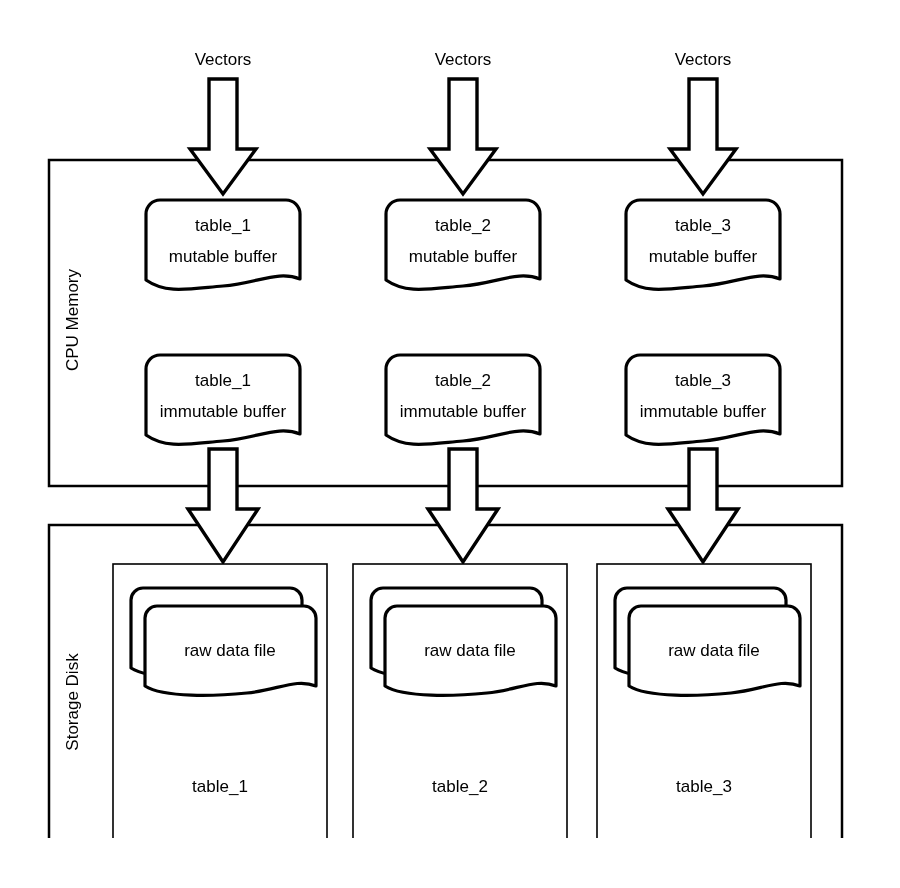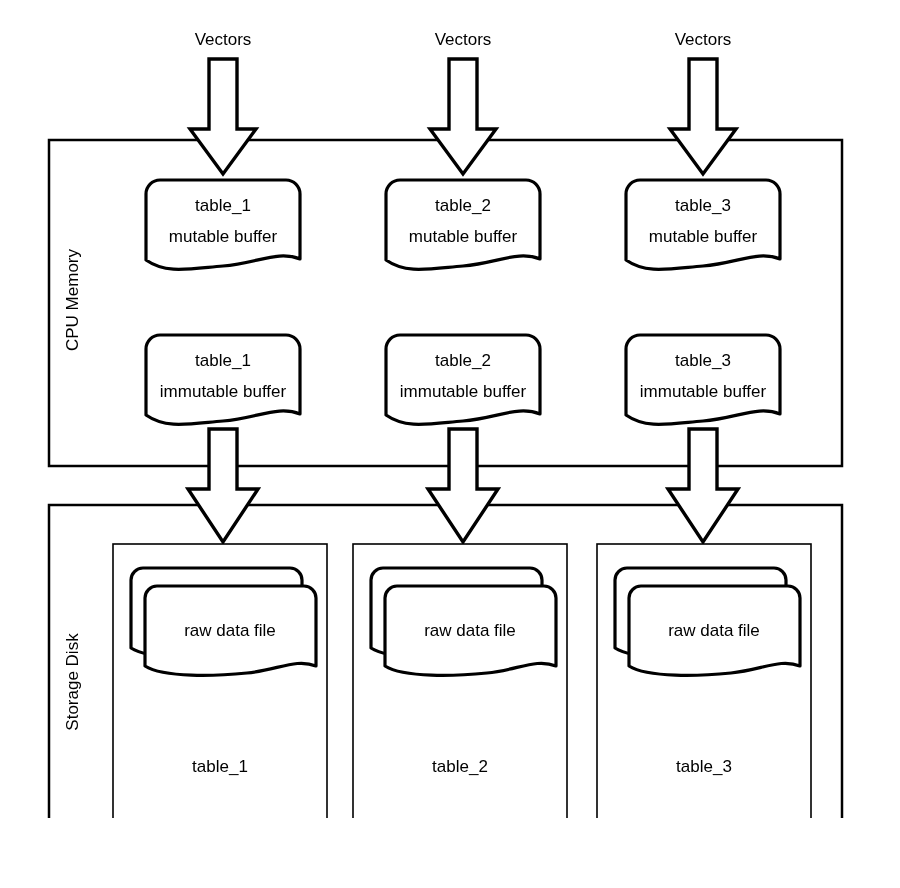--- a/index.html
+++ b/index.html
@@ -10,20 +10,21 @@
   body {
     font-family: "Liberation Sans", sans-serif;
     color: #000000;
   }
   #stage {
     position: relative;
     width: 900px;
     height: 818px;
     background: #ffffff;
     overflow: hidden;
+    margin-top: 20px;
   }
   #diagram-svg {
     position: absolute;
     left: 0;
     top: 0;
     width: 900px;
     height: 888px;
   }
   .dg-text {
     font-family: "Liberation Sans", sans-serif;

